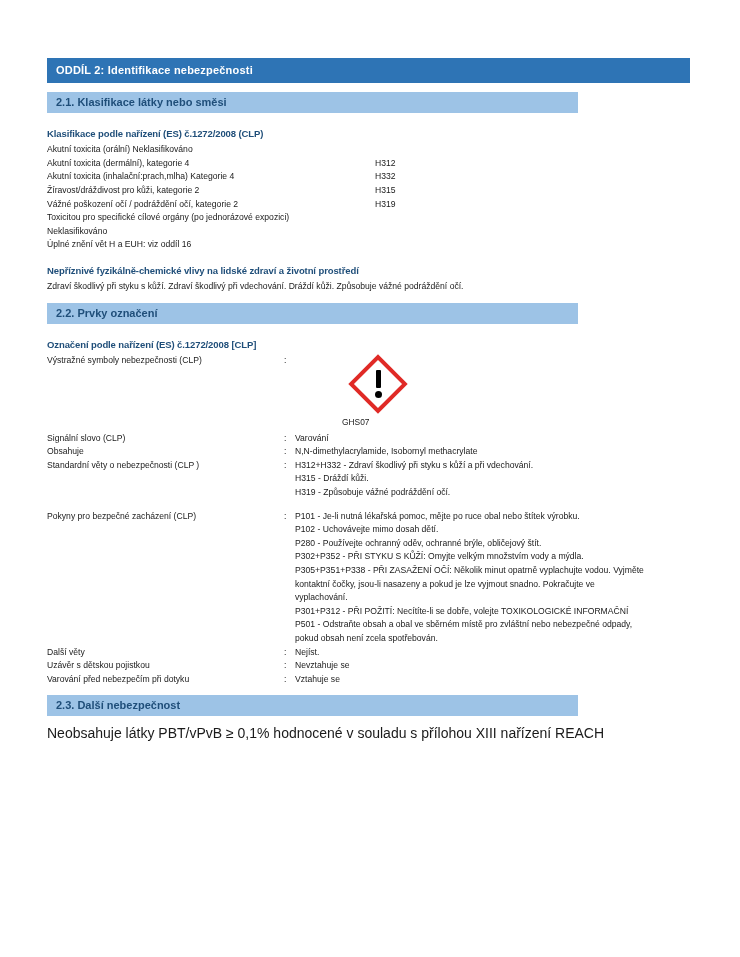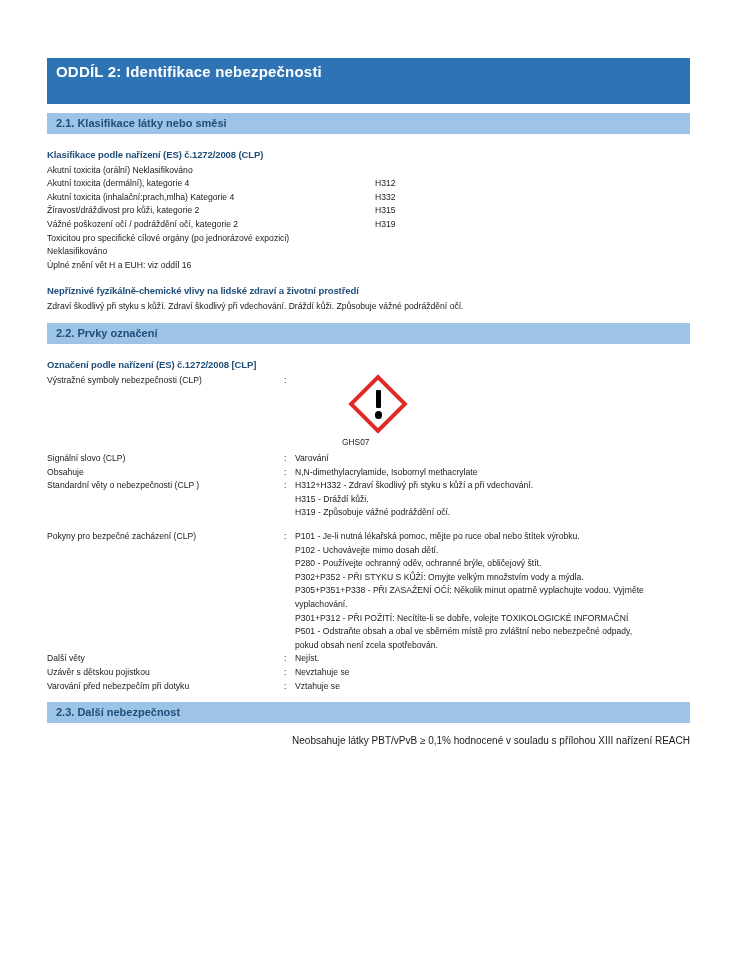--- a/index.html
+++ b/index.html
@@ -19,35 +19,35 @@
     width: 740px;
     height: 957px;
     box-sizing: border-box;
     padding: 58px 50px 0 47px;
   }
   
   .section-bar {
     background: #2e74b5;
     color: #ffffff;
     font-weight: bold;
-    font-size: 15px;
+    font-size: 11px;
     letter-spacing: 0.2px;
-    padding: 6px 9px 23px 9px;
+    padding: 6px 9px 7px 9px;
     line-height: 1.1;
     width: 643px;
     box-sizing: border-box;
   }
   .subsection-bar {
     background: #9dc3e6;
     color: #1f4e79;
     font-weight: bold;
     font-size: 11px;
     padding: 4px 9px 5px 9px;
     line-height: 1.1;
-    width: 643px;
+    width: 531px;
     box-sizing: border-box;
     margin-top: 9px;
   }
   .blue-head {
     color: #1f4e79;
     font-weight: bold;
     font-size: 9.5px;
     margin-top: 15px;
     margin-bottom: 4px;
     letter-spacing: -0.1px;
@@ -154,25 +154,24 @@
     height: 7.5px;
     background: #000000;
     border-radius: 50%;
   }
   .picto-caption {
     font-size: 8.4px;
     margin-top: 2px;
     color: #1a1a1a;
   }
   .tail-text {
-    font-size: 10px;
+    font-size: 14px;
     line-height: 13.6px;
     color: #1a1a1a;
     margin-top: 11px;
-    text-align: right;
   }
 </style>
 </head>
 <body>
 
 <div class="page">
 
   <div class="section-bar">ODDÍL 2: Identifikace nebezpečnosti</div>
 
   <div class="subsection-bar">2.1. Klasifikace látky nebo směsi</div>
@@ -267,20 +266,21 @@
 
     <div class="lv-row" style="margin-top:10px;">
       <span class="lv-label">Pokyny pro bezpečné zacházení (CLP)</span>
       <span class="lv-colon">:</span>
       <div class="lv-value">
         <div>P101 - Je-li nutná lékařská pomoc, mějte po ruce obal nebo štítek výrobku.</div>
         <div>P102 - Uchovávejte mimo dosah dětí.</div>
         <div>P280 - Používejte ochranný oděv, ochranné brýle, obličejový štít.</div>
         <div>P302+P352 - PŘI STYKU S KŮŽÍ: Omyjte velkým množstvím vody a mýdla.</div>
         <div>P305+P351+P338 - PŘI ZASAŽENÍ OČÍ: Několik minut opatrně vyplachujte vodou. Vyjměte</div>
+        <div>kontaktní čočky, jsou-li nasazeny a pokud je lze vyjmout snadno. Pokračujte ve</div>
         <div>vyplachování.</div>
         <div>P301+P312 - PŘI POŽITÍ: Necítíte-li se dobře, volejte TOXIKOLOGICKÉ INFORMAČNÍ</div>
         <div>P501 - Odstraňte obsah a obal ve sběrném místě pro zvláštní nebo nebezpečné odpady,</div>
         <div>pokud obsah není zcela spotřebován.</div>
       </div>
     </div>
 
     <div class="lv-row">
       <span class="lv-label">Další věty</span>
       <span class="lv-colon">:</span>

